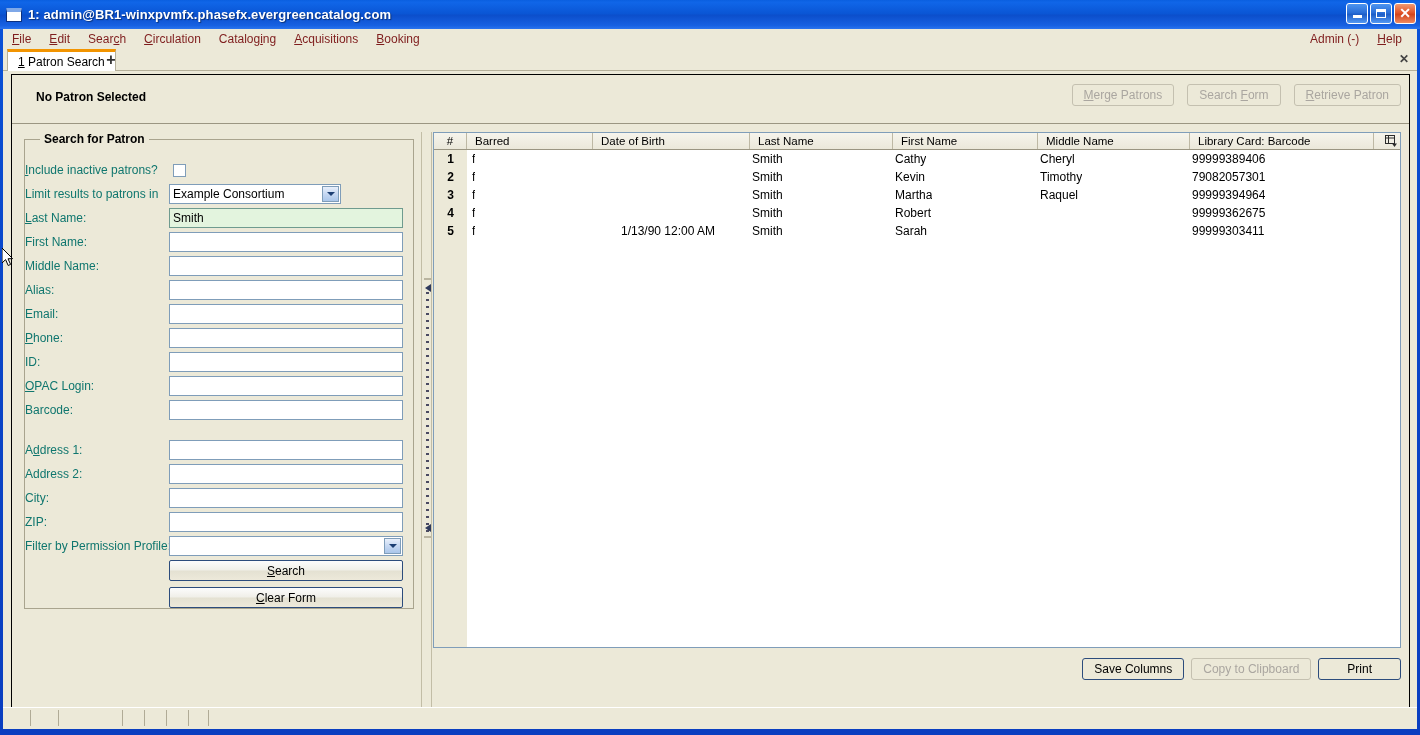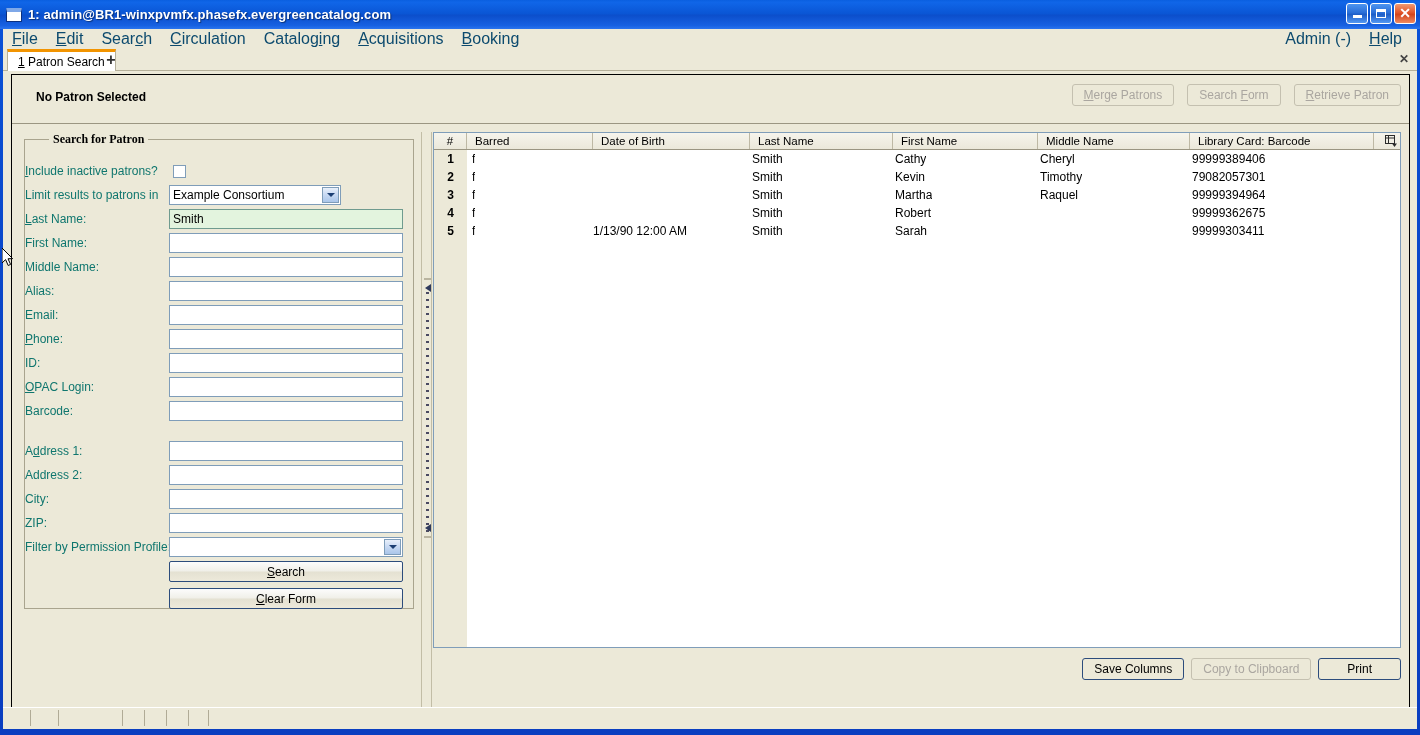--- a/index.html
+++ b/index.html
@@ -66,21 +66,21 @@
     background: #ece9d8;
   }
 
   
   #menubar {
     position: absolute; left: 0; top: 0; width: 1414px; height: 20px;
     background: #ece9d8;
     display: flex; align-items: center;
   }
   .menuitem {
-    padding: 2px 9px; font-size: 16px; color: #0c4a6e; white-space: nowrap; cursor: default;
+    padding: 2px 9px; font-size: 12px; color: #7f1d1d; white-space: nowrap; cursor: default;
   }
   #menu-right { position: absolute; right: 6px; top: 0; display: flex; align-items: center; height: 20px; }
 
   
   #tabstrip {
     position: absolute; left: 0; top: 20px; width: 1414px; height: 22px;
     background: #ece9d8;
     border-bottom: 1px solid #b5b09a;
   }
   #tab-active {
@@ -146,22 +146,22 @@
     width: 404px; height: 585px;
   }
   fieldset#search-box {
     position: absolute; left: 4px; top: 0;
     width: 390px; height: 477px;
     margin: 0; padding: 0;
     border: 1px solid #a9a48e;
     background: #ece9d8;
   }
   fieldset#search-box legend {
-    margin-left: 24px; padding: 0 4px;
-    font-size: 12px; font-weight: bold; font-family: Liberation Serif, serif;
+    margin-left: 15px; padding: 0 4px;
+    font-size: 12px; font-weight: bold;
   }
   .frow {
     position: absolute; left: 0; width: 390px; height: 24px;
     display: flex; align-items: center;
   }
   .flabel {
     position: absolute; left: 0;
     font-size: 12px; color: #0f766e; white-space: nowrap;
   }
   .finput {
@@ -551,21 +551,21 @@
               <span class="gcell" style="left:159px;width:150px;text-align:right"></span>
               <span class="gcell" style="left:318px">Smith</span>
               <span class="gcell" style="left:461px">Robert</span>
               <span class="gcell" style="left:606px"></span>
               <span class="gcell" style="left:758px">99999362675</span>
             </div>
 
             <div class="grow" style="top:72px">
               <span class="gcell num">5</span>
               <span class="gcell" style="left:38px">f</span>
-              <span class="gcell" style="left:159px;width:150px;text-align:left">1/13/90 12:00 AM</span>
+              <span class="gcell" style="left:159px;width:150px;text-align:center">1/13/90 12:00 AM</span>
               <span class="gcell" style="left:318px">Smith</span>
               <span class="gcell" style="left:461px">Sarah</span>
               <span class="gcell" style="left:606px"></span>
               <span class="gcell" style="left:758px">99999303411</span>
             </div>
           </div>
         </div>
 
         <div id="results-footer">
           <div id="footer-buttons">

